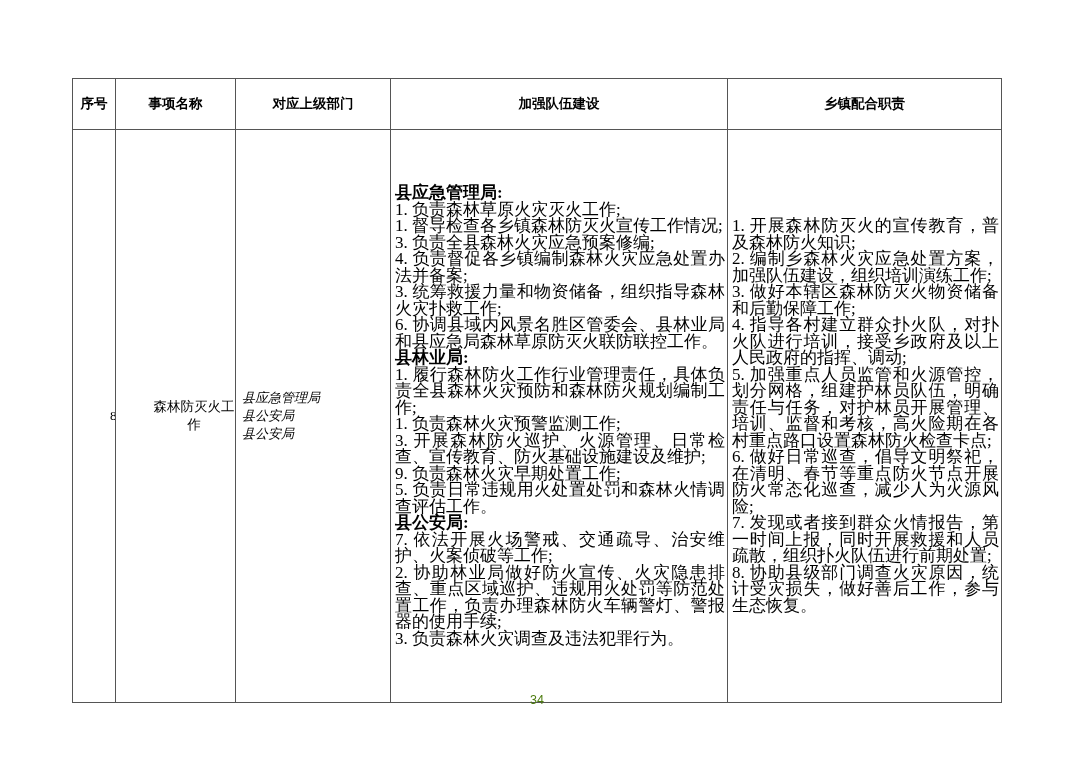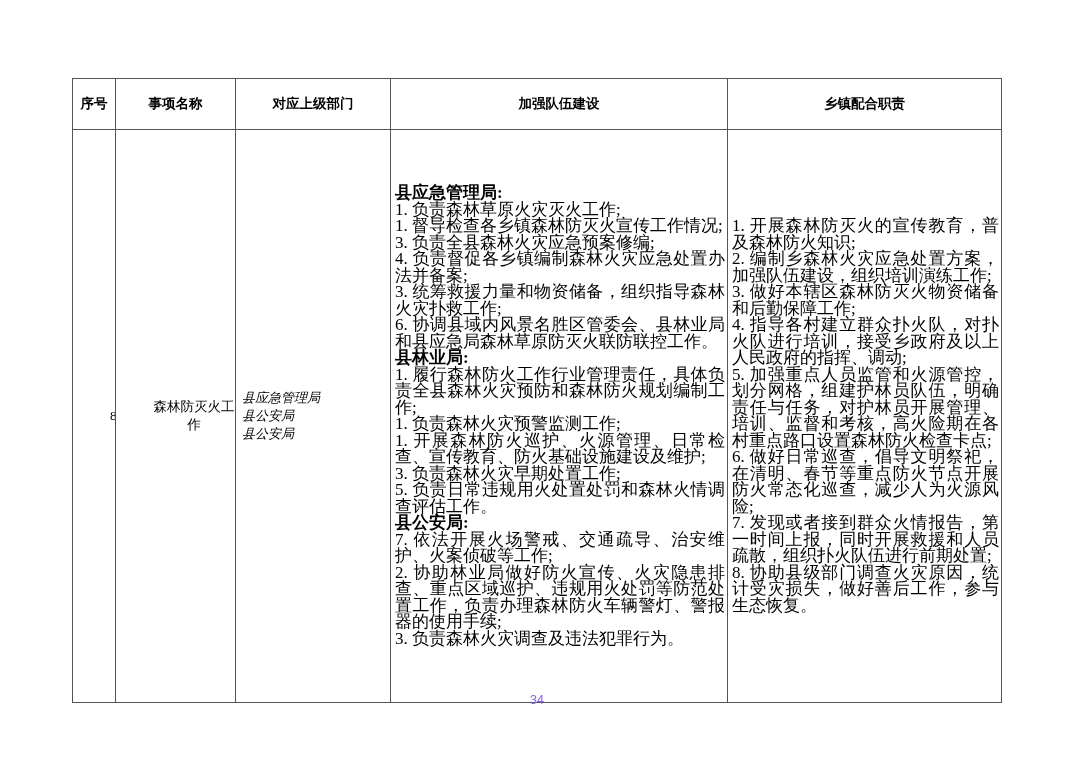--- a/index.html
+++ b/index.html
@@ -58,21 +58,21 @@
   .duty-head { font-weight:bold; }
   .duty-item {}
   .dept-line {}
   .page-number {
     position:absolute;
     top:693px; left:0;
     width:100%;
     text-align:center;
     font-family:"Liberation Sans","DejaVu Sans",sans-serif;
     font-size:12.5px;
-    color:#8b5cf6;
+    color:#4d7c0f;
   }
 </style>
 </head>
 <body>
 
 <div class="page">
 
   <table class="duty-table">
     <colgroup>
       <col style="width:43px">
@@ -106,22 +106,22 @@
               <div class="duty-head">县应急管理局:</div>
               <div class="duty-item">1. 负责森林草原火灾灭火工作;</div>
               <div class="duty-item">1. 督导检查各乡镇森林防灭火宣传工作情况;</div>
               <div class="duty-item">3. 负责全县森林火灾应急预案修编;</div>
               <div class="duty-item">4. 负责督促各乡镇编制森林火灾应急处置办法并备案;</div>
               <div class="duty-item">3. 统筹救援力量和物资储备，组织指导森林火灾扑救工作;</div>
               <div class="duty-item">6. 协调县域内风景名胜区管委会、县林业局和县应急局森林草原防灭火联防联控工作。</div>
               <div class="duty-head">县林业局:</div>
               <div class="duty-item">1. 履行森林防火工作行业管理责任，具体负责全县森林火灾预防和森林防火规划编制工作;</div>
               <div class="duty-item">1. 负责森林火灾预警监测工作;</div>
-              <div class="duty-item">1. 开展森林防火巡护、火源管理、日常检查、宣传教育、防火基础设施建设及维护;</div>
-              <div class="duty-item">3. 负责森林火灾早期处置工作;</div>
+              <div class="duty-item">3. 开展森林防火巡护、火源管理、日常检查、宣传教育、防火基础设施建设及维护;</div>
+              <div class="duty-item">9. 负责森林火灾早期处置工作;</div>
               <div class="duty-item">5. 负责日常违规用火处置处罚和森林火情调查评估工作。</div>
               <div class="duty-head">县公安局:</div>
               <div class="duty-item">7. 依法开展火场警戒、交通疏导、治安维护、火案侦破等工作;</div>
               <div class="duty-item">2. 协助林业局做好防火宣传、火灾隐患排查、重点区域巡护、违规用火处罚等防范处置工作，负责办理森林防火车辆警灯、警报器的使用手续;</div>
               <div class="duty-item">3. 负责森林火灾调查及违法犯罪行为。</div>
             </div>
         </td>
         <td class="c-duties">
           <div>
               <div class="duty-item">1. 开展森林防灭火的宣传教育，普及森林防火知识;</div>

